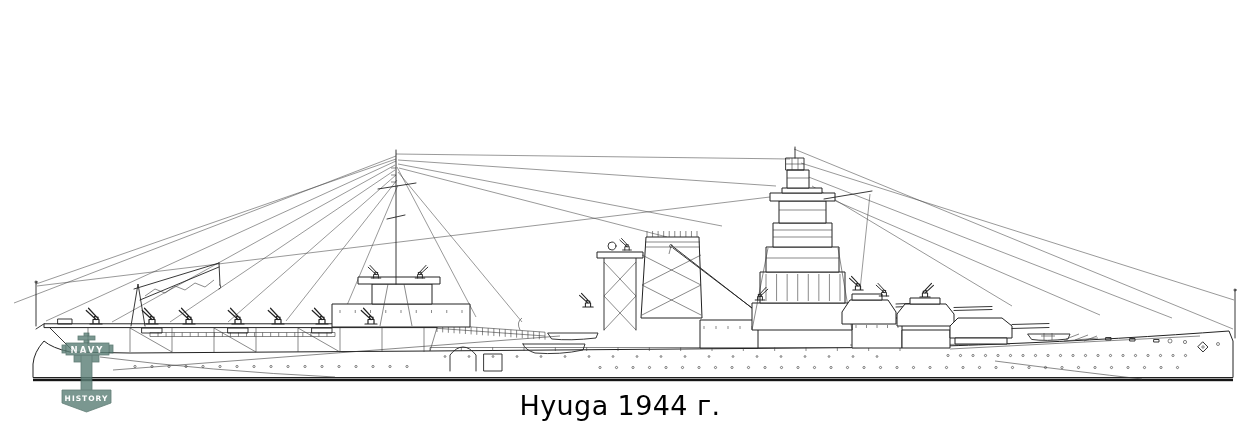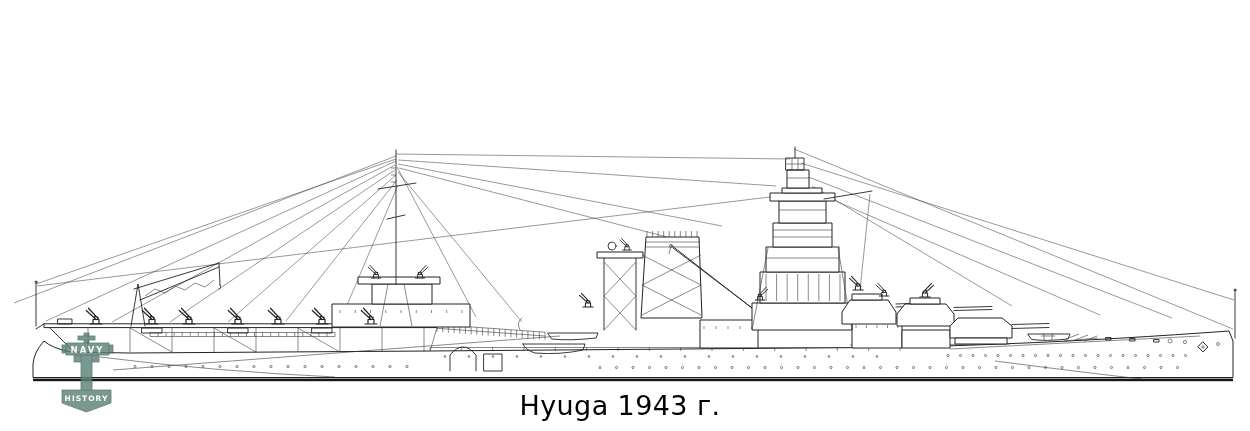--- a/index.html
+++ b/index.html
@@ -474,14 +474,14 @@
         <rect x="62" y="345" width="4" height="8"></rect>
         <rect x="109" y="345" width="4" height="8"></rect>
         <rect x="66" y="343" width="43" height="12"></rect>
         <path d="M62,390 L111,390 L111,403 L86.5,412 L62,403 Z"></path>
       </g>
       <text x="87.5" y="352.5" text-anchor="middle" class="wm-text" font-size="8.5" letter-spacing="2">NAVY</text>
       <text x="86.5" y="400.5" text-anchor="middle" class="wm-text" font-size="7.5" letter-spacing="1">HISTORY</text>
     </g>
   </svg>
 
-  <div class="caption">Hyuga 1943 г.</div>
+  <div class="caption">Hyuga 1944 г.</div>
 </div>
 
 </body></html>

